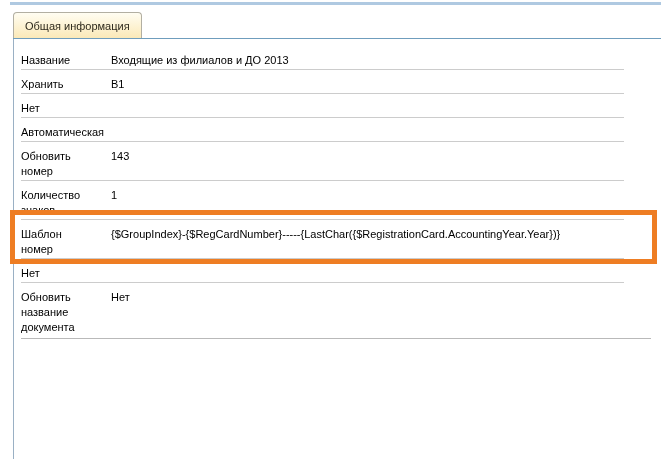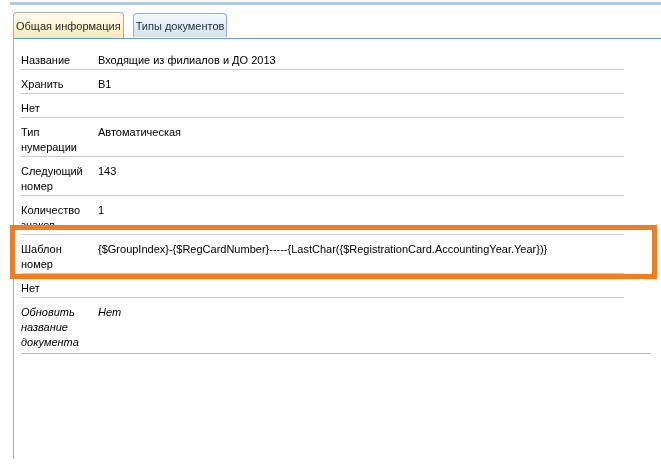--- a/index.html
+++ b/index.html
@@ -3,77 +3,73 @@
 <meta charset="utf-8">
 <style>
   * { margin:0; padding:0; box-sizing:border-box; }
   html,body { background:#fff; }
   body { font-family:"Liberation Sans","DejaVu Sans",sans-serif; font-size:11px; color:#000; }
   #page { position:relative; width:661px; height:466px; background:#fff; overflow:hidden; }
 
   .top-bar { position:absolute; left:10px; right:0; top:2px; height:3px; background:#afc9e1; }
 
   .tabbar { position:absolute; left:13px; top:12px; display:flex; align-items:flex-end; z-index:2; }
-  .tab { display:flex; align-items:center; padding:0 2px; height:24px;
+  .tab { display:flex; align-items:center; padding:0 11px; height:24px;
          border:1px solid #8fb0d4; border-bottom:none; border-radius:4px 4px 0 0;
-         background:linear-gradient(#f5f9fe,#d2e2f4); margin-right:9px; cursor:default;
+         background:linear-gradient(#f5f9fe,#d2e2f4); margin-right:0; cursor:default;
          white-space:nowrap; color:#1c2c3a; }
   .tab.active { height:26px; margin-bottom:-1px; border-color:#b2afa2;
                 background:linear-gradient(#fffdf2,#fbe9b8); color:#2e2a1e; }
   .tab-underline { position:absolute; left:13px; top:38px; width:648px; height:1px; background:#6f9dbd; z-index:1; }
 
   .content { position:absolute; left:13px; top:39px; width:648px;
              border-left:1px solid #9ab0c4; padding:7px 0 0 7px; min-height:420px; }
 
   .row { position:relative; display:flex; align-items:flex-start; width:603px;
          padding:7px 0 1px 0; border-bottom:1px solid #cccccc; line-height:15px; }
-  .row:last-of-type { border-bottom:none;font-style:italic; }
-  .lbl { width:72px; margin-right:5px; flex:0 0 auto; }
+  .row:last-of-type { border-bottom:none; }
+  .lbl { width:72px; margin-right:18px; flex:0 0 auto; }
   .val { white-space:nowrap; flex:0 0 auto; }
 
   .hl-box { position:absolute; left:-11px; right:-33px; top:-10px; bottom:-6px;
             border:5px solid #ee7d23; z-index:2; pointer-events:none; }
 
   .bottom-line { width:630px; height:1px; background:#b9b9b9; margin-top:2px; }
 </style>
 </head>
 <body>
 
 <div id="page">
   <div class="top-bar"></div>
 
   <div class="tabbar">
     <div class="tab active">
       <span>Общая информация</span>
-    </div>
-    <div class="tab">
-      <span>Типы документов</span>
     </div>
   </div>
   <div class="tab-underline"></div>
 
   <div class="content">
     <div>
         <div class="row">
           <span class="lbl">Название</span>
           <span class="val">Входящие из филиалов и ДО 2013</span>
         </div>
         <div class="row">
           <span class="lbl">Хранить</span>
           <span class="val">B1</span>
         </div>
         <div class="row">
           <span class="val">Нет</span>
         </div>
         <div class="row">
-          <span class="lbl">Тип нумерации</span>
           <span class="val">Автоматическая</span>
         </div>
         <div class="row">
-          <span class="lbl">Следующий номер</span>
+          <span class="lbl">Обновить номер</span>
           <span class="val">143</span>
         </div>
         <div class="row">
           <span class="lbl">Количество знаков</span>
           <span class="val">1</span>
         </div>
         <div class="row">
           <span class="lbl">Шаблон номер</span>
           <span class="val">{$GroupIndex}-{$RegCardNumber}-----{LastChar({$RegistrationCard.AccountingYear.Year})}</span>
           <div class="hl-box" style="border-color: rgb(238, 125, 35);"></div>

